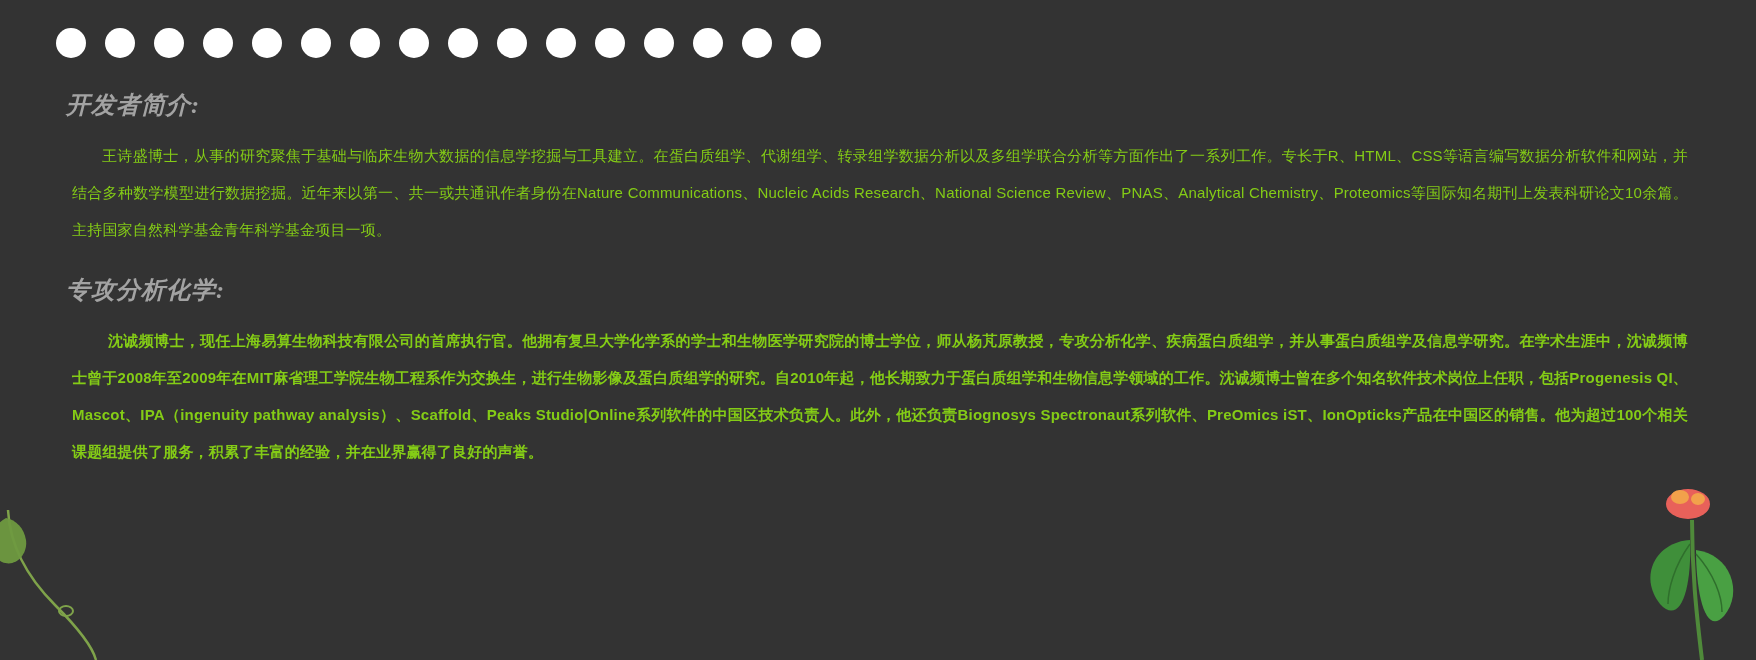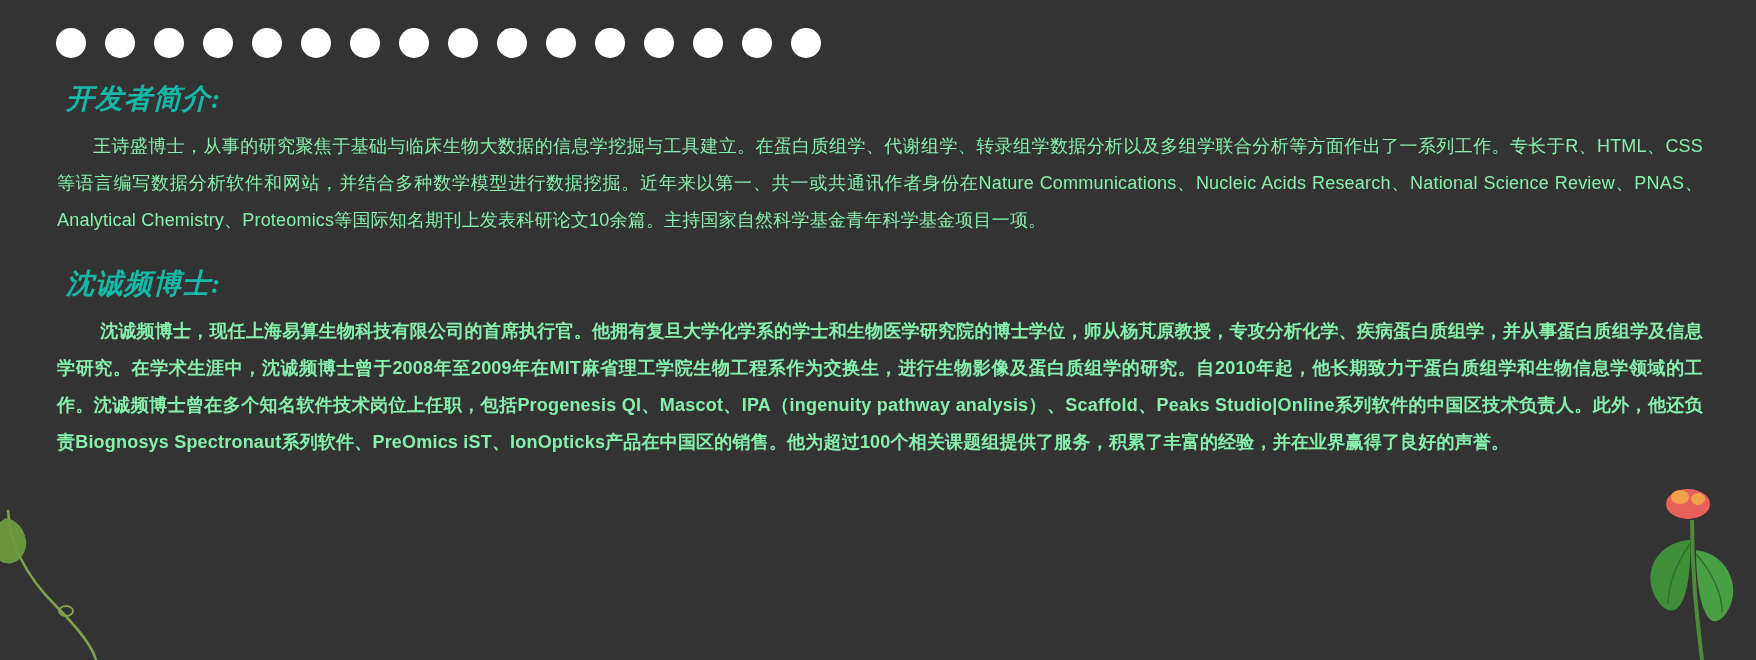--- a/index.html
+++ b/index.html
@@ -36,35 +36,35 @@
   .content {
     position: absolute;
     left: 56px;
     top: 72px;
     width: 1648px;
   }
   .section-title {
     font-family: "Liberation Serif", serif;
     font-style: italic;
     font-weight: bold;
-    font-size: 28px;
-    color: #14b8a6;
+    font-size: 24px;
+    color: #a3a3a3;
     letter-spacing: 1px;
-    margin: 8px 0 10px 10px;
+    margin: 17px 0 10px 10px;
   }
   .section-title.second {
     margin-top: 26px;
   }
   .para {
-    font-size: 18px;
+    font-size: 15px;
     line-height: 37px;
-    color: #86efac;
+    color: #84cc16;
     text-align: justify;
     text-justify: inter-ideograph;
-    margin: 1px;
+    margin: 16px;
     text-indent: 2em;
     letter-spacing: 0.2px;
   }
   .para.p2 {
     text-indent: 2.4em;
     font-weight: bold;
   }
   .leaf-left {
     position: absolute;
     left: 0;
@@ -105,21 +105,21 @@
     <span class="dot"></span>
     <span class="dot"></span>
   </div>
 
   <div class="content">
 
     <h2 class="section-title">开发者简介:</h2>
 
     <p class="para p1">王诗盛博士，从事的研究聚焦于基础与临床生物大数据的信息学挖掘与工具建立。在蛋白质组学、代谢组学、转录组学数据分析以及多组学联合分析等方面作出了一系列工作。专长于R、HTML、CSS等语言编写数据分析软件和网站，并结合多种数学模型进行数据挖掘。近年来以第一、共一或共通讯作者身份在Nature Communications、Nucleic Acids Research、National Science Review、PNAS、Analytical Chemistry、Proteomics等国际知名期刊上发表科研论文10余篇。主持国家自然科学基金青年科学基金项目一项。</p>
 
-    <h2 class="section-title second">沈诚频博士:</h2>
+    <h2 class="section-title second">专攻分析化学:</h2>
 
     <p class="para p2">沈诚频博士，现任上海易算生物科技有限公司的首席执行官。他拥有复旦大学化学系的学士和生物医学研究院的博士学位，师从杨芃原教授，专攻分析化学、疾病蛋白质组学，并从事蛋白质组学及信息学研究。在学术生涯中，沈诚频博士曾于2008年至2009年在MIT麻省理工学院生物工程系作为交换生，进行生物影像及蛋白质组学的研究。自2010年起，他长期致力于蛋白质组学和生物信息学领域的工作。沈诚频博士曾在多个知名软件技术岗位上任职，包括Progenesis QI、Mascot、IPA（ingenuity pathway analysis）、Scaffold、Peaks Studio|Online系列软件的中国区技术负责人。此外，他还负责Biognosys Spectronaut系列软件、PreOmics iST、IonOpticks产品在中国区的销售。他为超过100个相关课题组提供了服务，积累了丰富的经验，并在业界赢得了良好的声誉。</p>
 
   </div>
 
   <svg class="leaf-left" viewBox="0 0 130 150">
     <path d="M8 0 C 10 40, 30 70, 55 95 C 75 115, 92 135, 96 150" stroke="#7fa34a" stroke-width="2.5" fill="none"></path>
     <path d="M6 8 C -12 18, -16 42, 2 52 C 16 58, 28 44, 26 30 C 24 18, 16 10, 6 8 Z" fill="#6f9a40" opacity="0.95"></path>
     <ellipse cx="66" cy="101" rx="7" ry="5" fill="none" stroke="#7fa34a" stroke-width="2"></ellipse>
   </svg>

